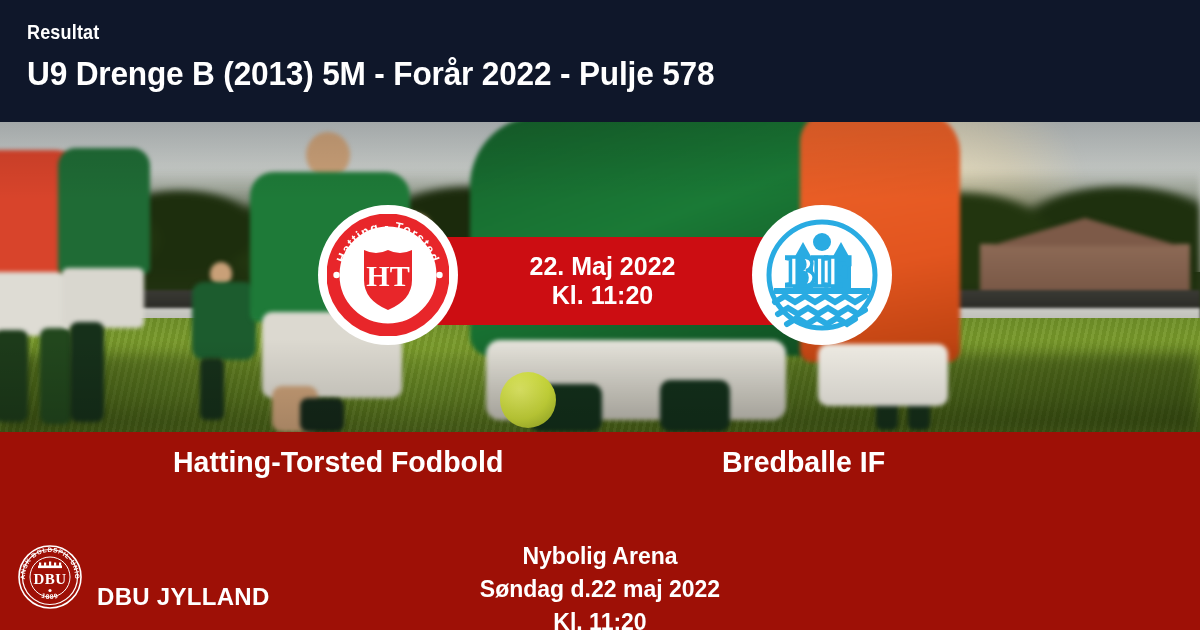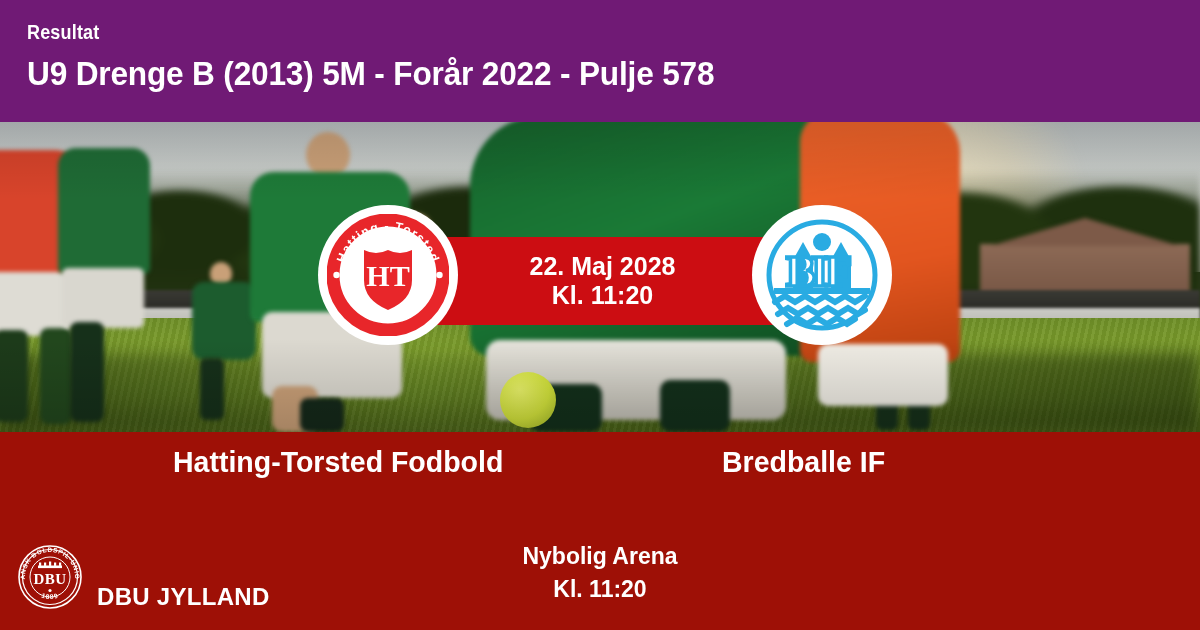--- a/index.html
+++ b/index.html
@@ -18,21 +18,21 @@
     background: #9e1006;
   }
 
   
   .header {
     position: absolute;
     left: 0;
     top: 0;
     width: 1200px;
     height: 122px;
-    background: #701a75;
+    background: #0f172a;
     box-sizing: border-box;
     padding: 22px 0 0 27px;
   }
   .header-kicker {
     color: #ffffff;
     font-size: 20px;
     font-weight: bold;
     letter-spacing: 0.2px;
     line-height: 1;
     transform: scaleX(0.90);
@@ -327,21 +327,21 @@
     <div class="pl pl-c-leg"></div>
     <div class="pl pl-c-leg2"></div>
     <div class="pl pl-d-shirt"></div>
     <div class="pl pl-d-shorts"></div>
 
     <div class="ball"></div>
     <div class="photo-fade"></div>
   </div>
 
   <div class="match-banner">
-    <div class="match-date">22. Maj 2028</div>
+    <div class="match-date">22. Maj 2022</div>
     <div class="match-time">Kl. 11:20</div>
   </div>
 
   <div class="logo-circle logo-home">
     <svg width="122" height="122" viewBox="0 0 122 122">
       <defs>
         <path id="htTop" d="M 16 61 A 45 45 0 0 1 106 61"></path>
         <path id="htBot" d="M 18 61 A 43 43 0 0 0 104 61"></path>
       </defs>
       <circle cx="61" cy="61" r="55" fill="none" stroke="#e8262a" stroke-width="13"></circle>
@@ -378,20 +378,21 @@
     </svg>
   </div>
 
   <div class="bottom"></div>
 
   <div class="team-name team-home">Hatting-Torsted Fodbold</div>
   <div class="team-name team-away">Bredballe IF</div>
 
   <div class="venue">
     <div>Nybolig Arena</div>
+    <div>Søndag d.22 maj 2022</div>
     <div>Kl. 11:20</div>
   </div>
 
   <div class="dbu">
     <svg width="68" height="68" viewBox="0 0 68 68">
       <defs>
         <path id="dbuRing" d="M 9 34 A 25 25 0 0 1 59 34"></path>
         <path id="dbuYear" d="M 12 34 A 22 22 0 0 0 56 34"></path>
       </defs>
       <circle cx="34" cy="34" r="31" fill="none" stroke="#ffffff" stroke-width="1.6"></circle>

